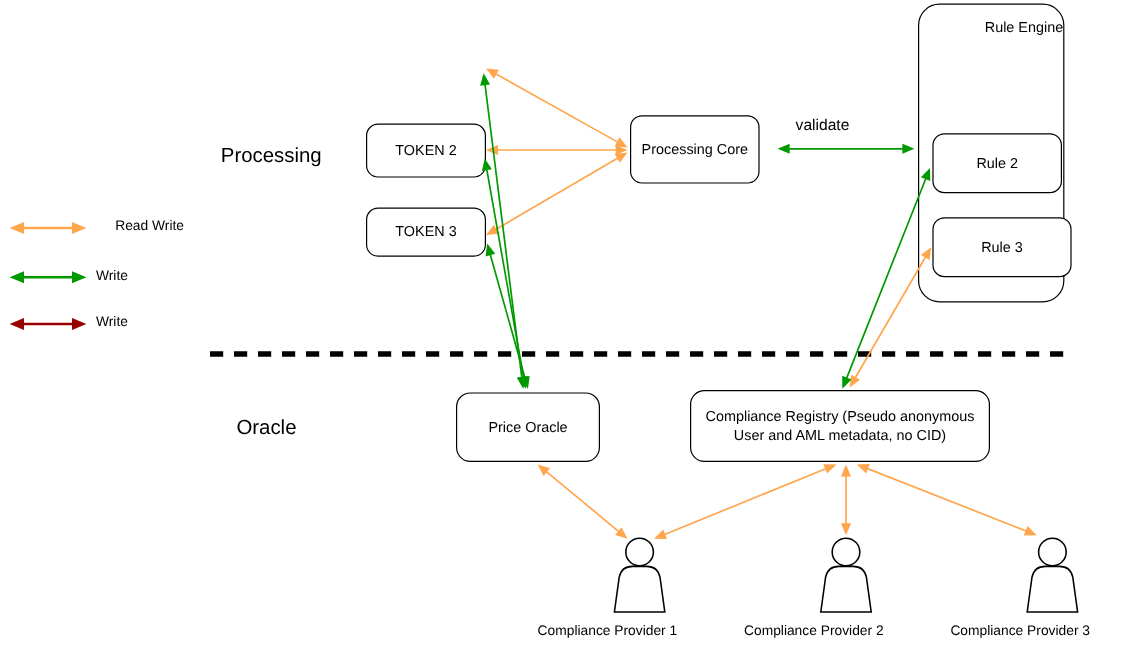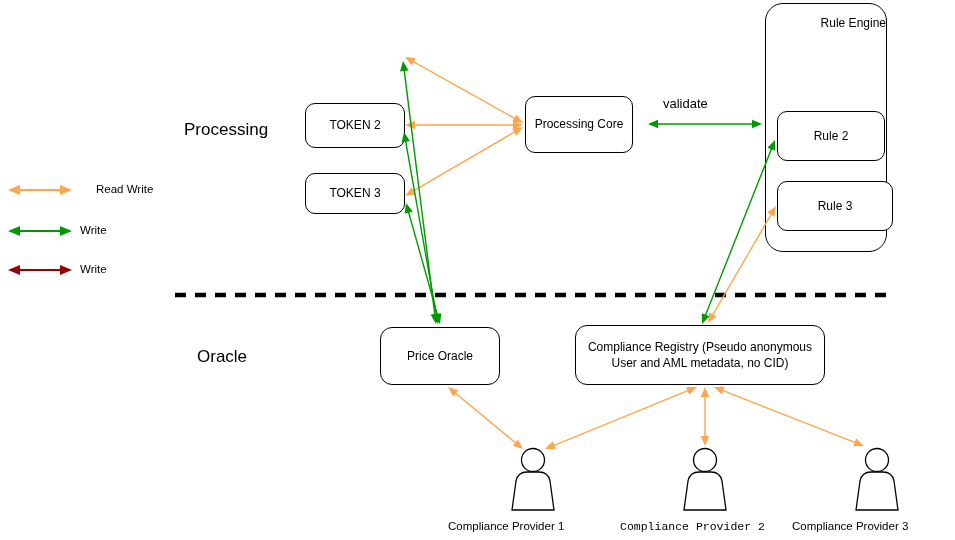--- a/index.html
+++ b/index.html
@@ -69,21 +69,21 @@
   <div id="lbl-validate">validate</div>
 
   <div class="node" id="node-registry">
     <span>Compliance Registry (Pseudo anonymous User and AML metadata, no CID)</span>
   </div>
   <div class="node" id="node-oracle">
     <span>Price Oracle</span>
   </div>
 
   <div class="provider-label" style="left: 448px;">Compliance Provider 1</div>
-  <div class="provider-label" style="left: 620px; font-family: Liberation Mono, monospace;">Compliance Provider 2</div>
+  <div class="provider-label" style="left: 620px;">Compliance Provider 2</div>
   <div class="provider-label" style="left: 792px;">Compliance Provider 3</div>
 
   <svg id="overlay" xmlns="http://www.w3.org/2000/svg">
       <line x1="175" y1="295" x2="886" y2="295" stroke="#000" stroke-width="4.5" stroke-dasharray="11 9"></line>
       <g>
         <circle cx="533" cy="460" r="11.5" fill="#fff" stroke="#000" stroke-width="1.3"></circle>
         <path d="M 512,510 L 516,481 Q 518,472 527,472 L 539,472 Q 548,472 550,481 L 554,510 Z" fill="#fff" stroke="#000" stroke-width="1.3"></path>
       </g>
       <g>
         <circle cx="705" cy="460" r="11.5" fill="#fff" stroke="#000" stroke-width="1.3"></circle>

